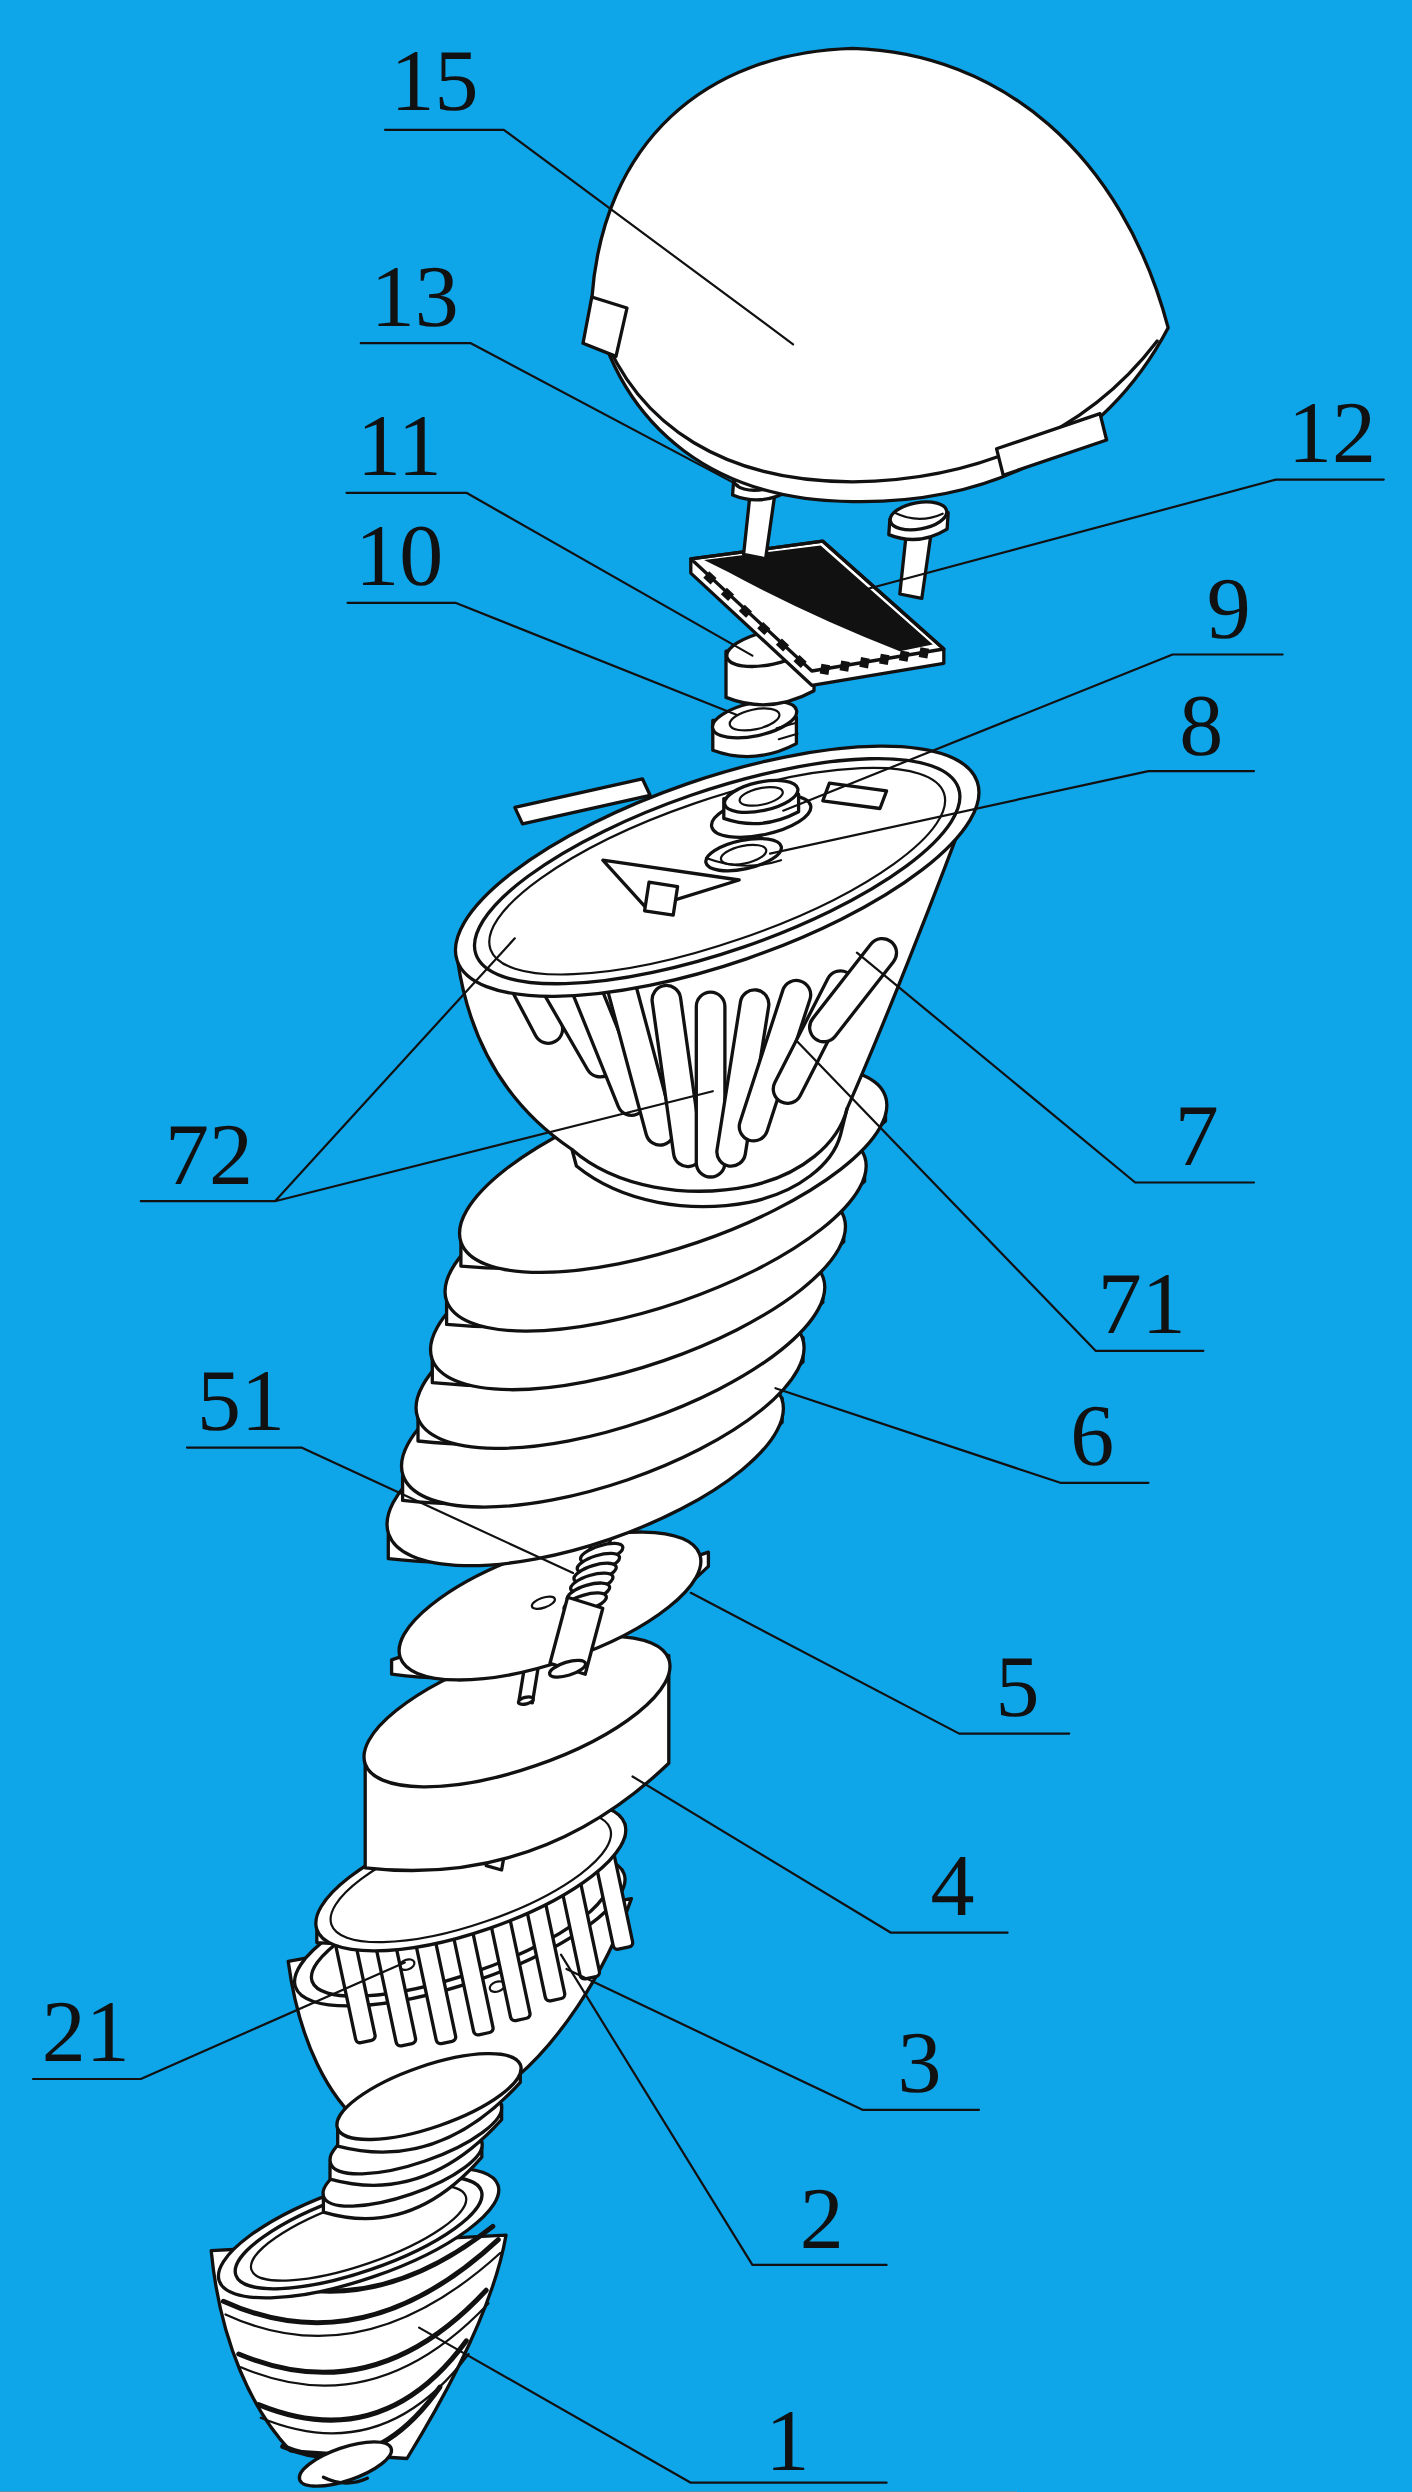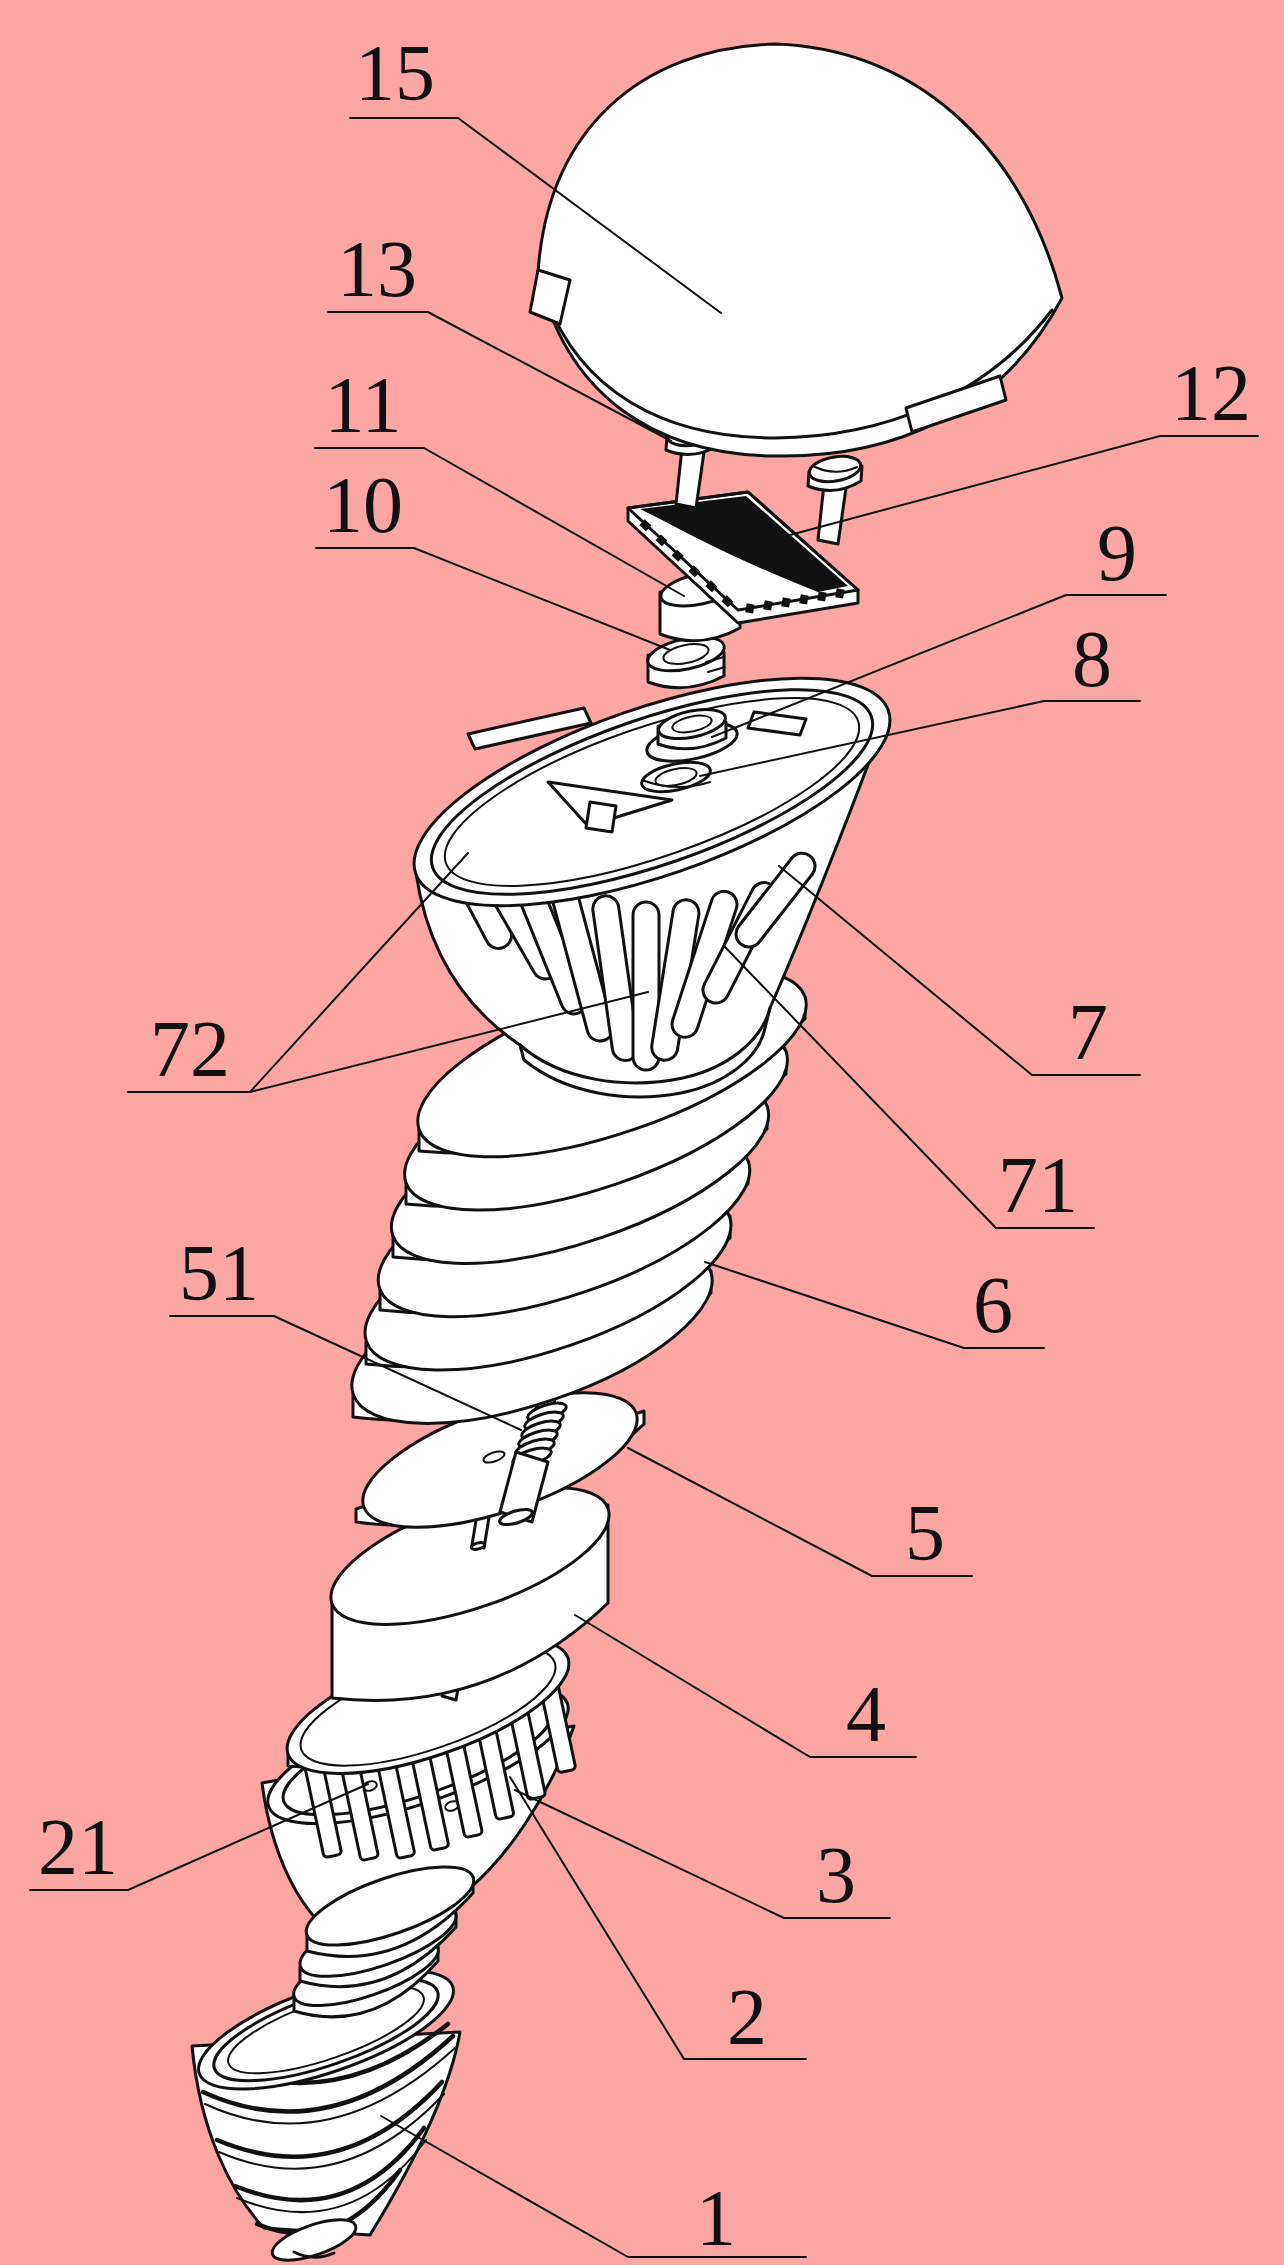--- a/index.html
+++ b/index.html
@@ -1,16 +1,16 @@
 <!DOCTYPE html>
 <html><head>
 <meta charset="utf-8">
 <style>
   html,body{margin:0;padding:0;background:#888;}
-  .page{position:relative;width:1284px;height:2265px;background:#fca5a5;margin:0 auto;overflow:hidden;}
+  .page{position:relative;width:1284px;height:2265px;background:#0ea5e9;margin:0 auto;overflow:hidden;}
   svg{position:absolute;left:0;top:0;}
   svg .ln{fill:none;stroke:#111;stroke-width:3;stroke-linecap:round;stroke-linejoin:round;}
   svg .fw{fill:#ffffff;stroke:#111;stroke-width:3;stroke-linejoin:round;}
   svg .fb{fill:#111;stroke:none;}
   svg .thick{stroke-width:4.5;}
   svg .thin{stroke-width:2;}
   svg .callout-text{font-family:"Liberation Serif", "DejaVu Serif", serif;font-size:80px;fill:#111;text-anchor:middle;}
 </style>
 </head>
 <body>

